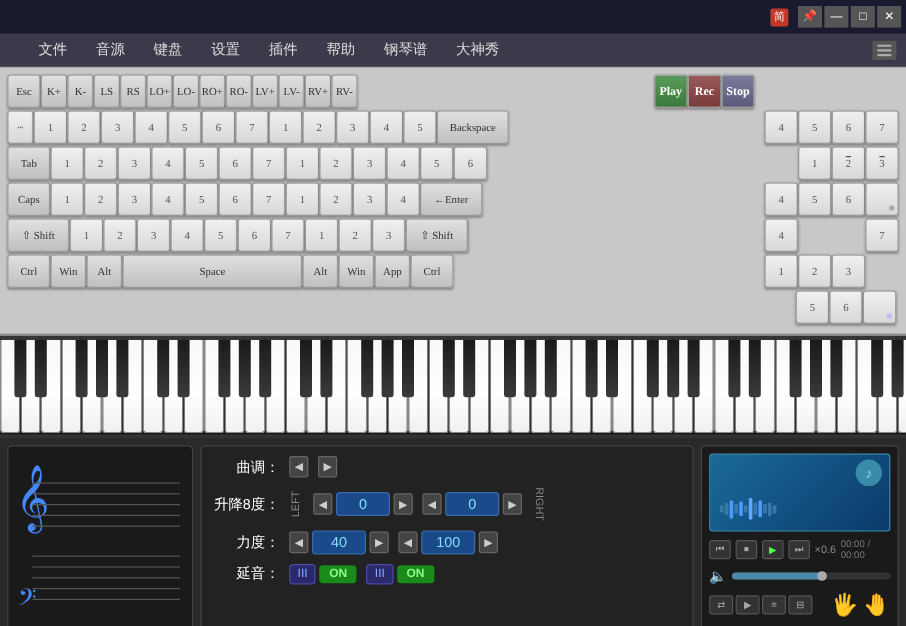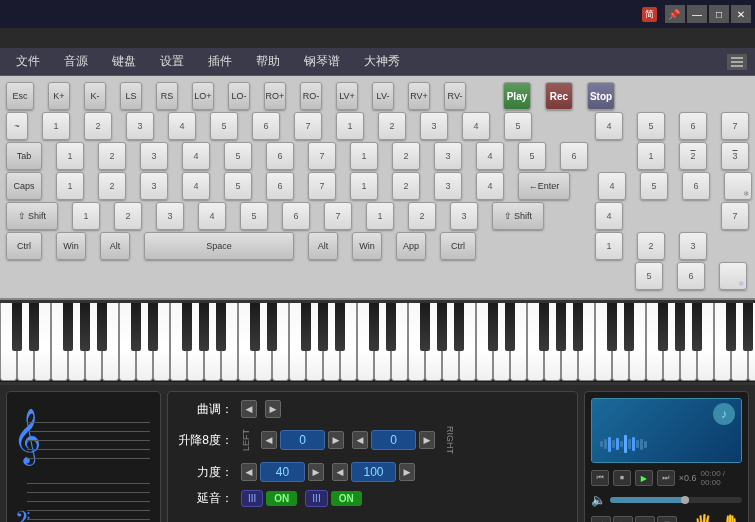--- a/index.html
+++ b/index.html
@@ -69,24 +69,23 @@
       border-radius: 2px;
       margin-right: 6px;
     }
 
     
     #menu-bar {
       background: #3a3a4a;
       height: 28px;
       display: flex;
       align-items: center;
-      padding: 0 4px;
+      padding: 0 20px;
       border-bottom: 1px solid #555;
       position: relative;
-      margin-top: 20px;
     }
     .menu-item {
       padding: 4px 12px;
       color: #ddd;
       cursor: pointer;
       font-size: 12px;
       border-radius: 3px;
     }
     .menu-right {
       position: absolute;
@@ -104,23 +103,24 @@
 
     
     #keyboard-area {
       background: #c8c8c8;
       padding: 6px;
       border-bottom: 2px solid #888;
     }
 
     .kb-row {
       display: flex;
-      gap: 14px;
+      gap: 0;
       margin-bottom: 2px;
       align-items: center;
+      font-family: Liberation Serif, serif;
     }
 
     .kb-key {
       background: linear-gradient(to bottom, #f0f0f0, #d8d8d8);
       border: 1px solid #999;
       border-radius: 3px;
       min-width: 28px;
       height: 28px;
       display: flex;
       align-items: center;
@@ -549,20 +549,21 @@
       </div>
     <div class="kb-key">
         <span class="num-text">3</span>
       </div>
     <div class="kb-key">
         <span class="num-text">4</span>
       </div>
     <div class="kb-key">
         <span class="num-text">5</span>
       </div>
+    <div class="kb-key medium special" style="min-width:60px; font-size:9px">Backspace</div>
     <div style="flex:1"></div>
     <div class="kb-key">
         <span class="num-text">4</span>
       </div>
     <div class="kb-key">
         <span class="num-text">5</span>
       </div>
     <div class="kb-key">
         <span class="num-text">6</span>
       </div>

